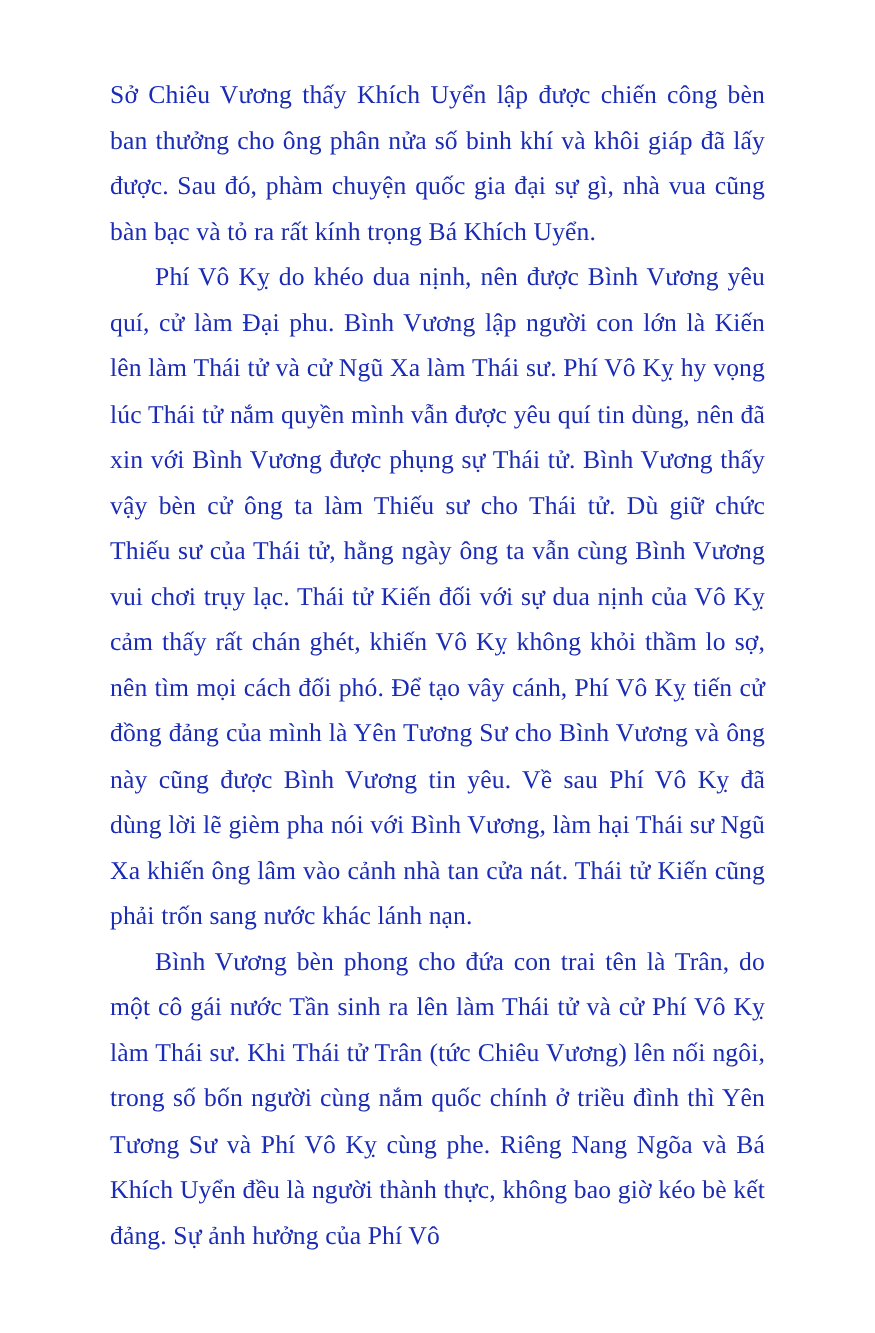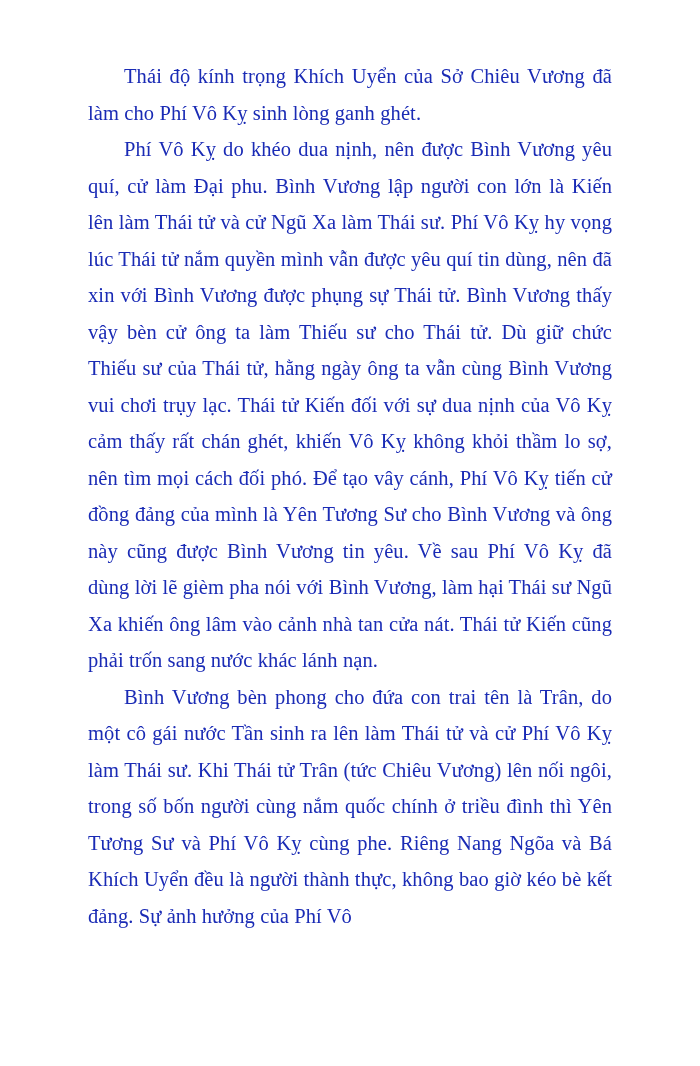--- a/index.html
+++ b/index.html
@@ -47,21 +47,21 @@
     width: 700px;
     height: 120px;
   }
 </style>
 </head>
 <body>
 
 <div class="page">
 
   <div class="text-column">
-    <p class="para indent">Thái độ kính trọng Khích Uyển của Sở Chiêu Vương đã làm cho Phí Vô Kỵ sinh lòng ganh ghét.</p>
+    <p class="para">Sở Chiêu Vương thấy Khích Uyển lập được chiến công bèn ban thưởng cho ông phân nửa số binh khí và khôi giáp đã lấy được. Sau đó, phàm chuyện quốc gia đại sự gì, nhà vua cũng bàn bạc và tỏ ra rất kính trọng Bá Khích Uyển.</p>
     <p class="para indent">Phí Vô Kỵ do khéo dua nịnh, nên được Bình Vương yêu quí, cử làm Đại phu. Bình Vương lập người con lớn là Kiến lên làm Thái tử và cử Ngũ Xa làm Thái sư. Phí Vô Kỵ hy vọng lúc Thái tử nắm quyền mình vẫn được yêu quí tin dùng, nên đã xin với Bình Vương được phụng sự Thái tử. Bình Vương thấy vậy bèn cử ông ta làm Thiếu sư cho Thái tử. Dù giữ chức Thiếu sư của Thái tử, hằng ngày ông ta vẫn cùng Bình Vương vui chơi trụy lạc. Thái tử Kiến đối với sự dua nịnh của Vô Kỵ cảm thấy rất chán ghét, khiến Vô Kỵ không khỏi thầm lo sợ, nên tìm mọi cách đối phó. Để tạo vây cánh, Phí Vô Kỵ tiến cử đồng đảng của mình là Yên Tương Sư cho Bình Vương và ông này cũng được Bình Vương tin yêu. Về sau Phí Vô Kỵ đã dùng lời lẽ gièm pha nói với Bình Vương, làm hại Thái sư Ngũ Xa khiến ông lâm vào cảnh nhà tan cửa nát. Thái tử Kiến cũng phải trốn sang nước khác lánh nạn.</p>
     <p class="para indent">Bình Vương bèn phong cho đứa con trai tên là Trân, do một cô gái nước Tần sinh ra lên làm Thái tử và cử Phí Vô Kỵ làm Thái sư. Khi Thái tử Trân (tức Chiêu Vương) lên nối ngôi, trong số bốn người cùng nắm quốc chính ở triều đình thì Yên Tương Sư và Phí Vô Kỵ cùng phe. Riêng Nang Ngõa và Bá Khích Uyển đều là người thành thực, không bao giờ kéo bè kết đảng. Sự ảnh hưởng của Phí Vô</p>
   </div>
 
   <div class="footer">
     
 
     
 
     

